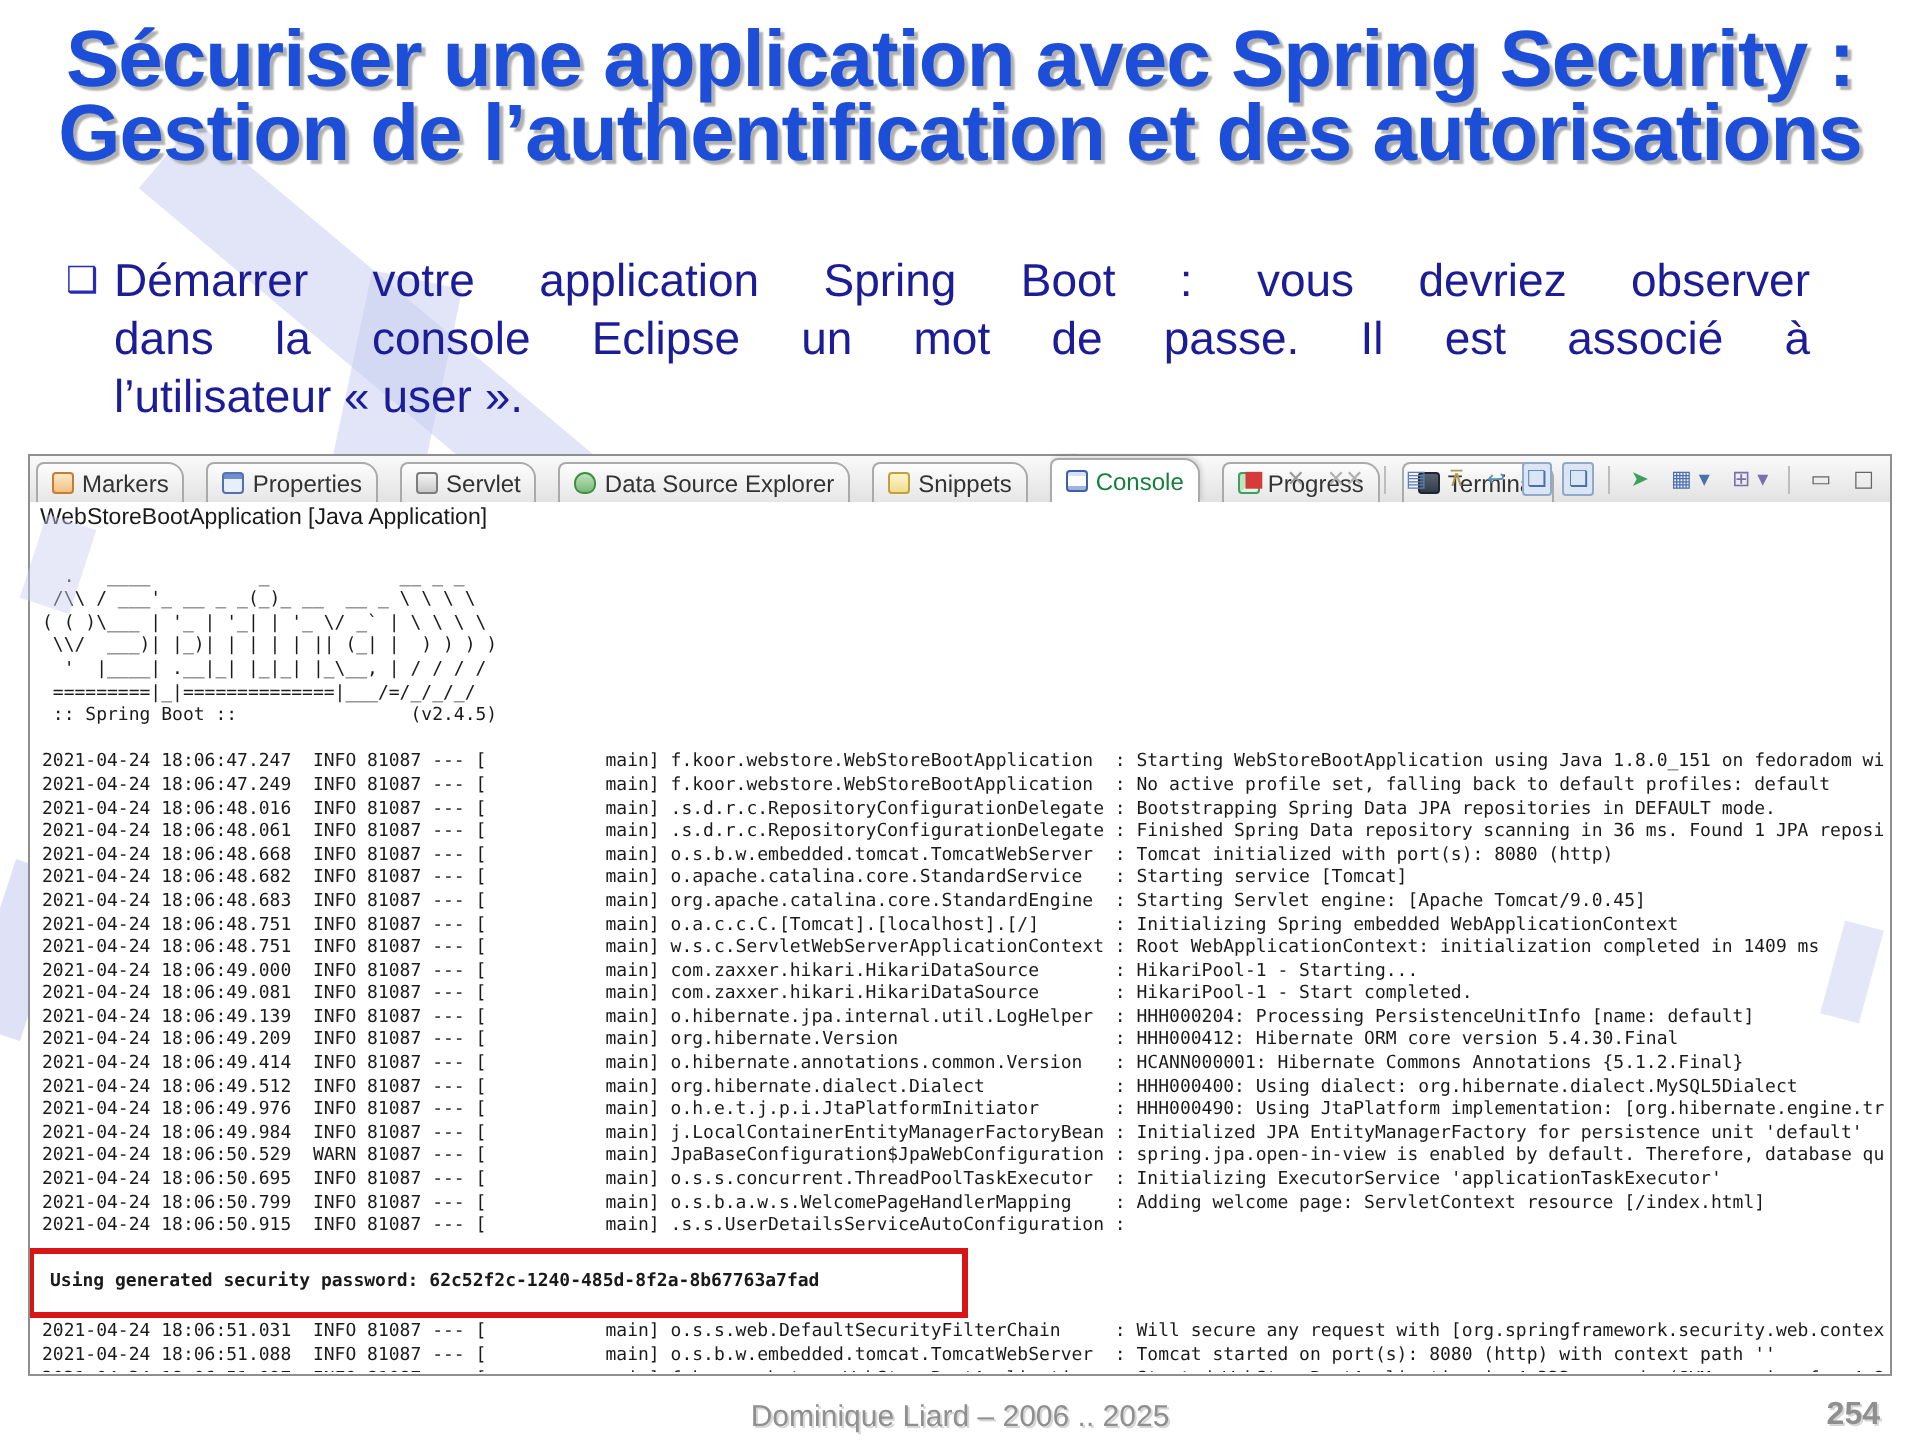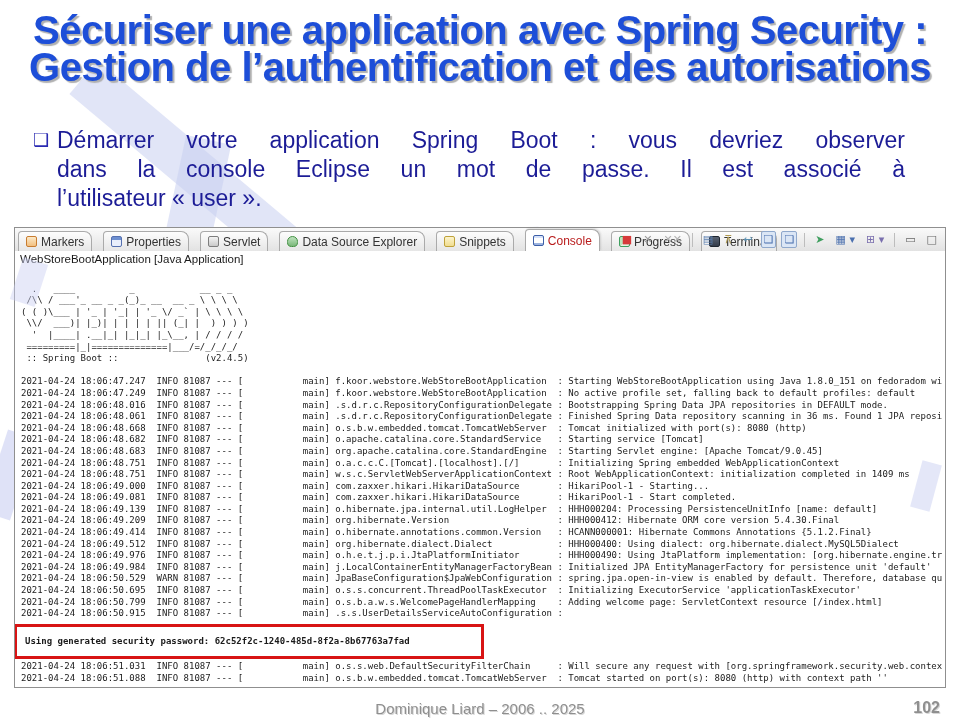--- a/index.html
+++ b/index.html
@@ -30,21 +30,21 @@
   .panel{position:absolute;left:14px;top:227px;width:932px;height:461px;z-index:4;
          background:#ffffff;border:1px solid #8f8f8f;box-sizing:border-box;}
   .tabbar{position:absolute;left:0;top:0;right:0;height:23px;
           background:linear-gradient(#fafafa,#e2e2e2);border-bottom:1px solid #b8b8b8;
           display:flex;align-items:flex-end;}
   .tabs{display:flex;align-items:flex-end;height:23px;padding-left:3px;gap:12px;}
   .tab{display:inline-flex;align-items:center;gap:4px;height:19px;padding:0 7px;
        font-size:12px;color:#333;background:linear-gradient(#fdfdfd,#e6e6e6);
        border:1px solid #aaaaaa;border-bottom:none;border-radius:4px 8px 0 0;
        margin-right:-1px;white-space:nowrap;cursor:default;}
-  .tab.active{background:#ffffff;height:21px;font-weight:normal;color:#b91c1c;
+  .tab.active{background:#ffffff;height:21px;font-weight:normal;color:#15803d;
        box-shadow:1px -1px 2px rgba(0,0,0,.12);}
   .icn{display:inline-block;width:11px;height:11px;box-sizing:border-box;border-radius:2px;}
   .i-markers-icon{background:linear-gradient(#fce9c8,#f2c080);border:1px solid #c87c30;}
   .i-properties-icon{background:linear-gradient(#6d8fd0 30%,#e8eefb 30%);border:1px solid #5570b0;}
   .i-servers-icon{background:linear-gradient(#f4f4f4,#c9c9c9);border:1px solid #7d7d7d;}
   .i-data-source-icon{background:linear-gradient(#bfe3bf,#7ab87a);border:1px solid #3f8f3f;border-radius:50% 50% 42% 42%;}
   .i-snippets-icon{background:linear-gradient(#fdf4cd,#f0dd90);border:1px solid #bfa23a;}
   .i-console-icon{background:linear-gradient(#d6e2fa 20%,#ffffff 20%,#ffffff 80%,#9db4e0 80%);border:1px solid #3d5fa8;}
   .i-progress-icon{background:linear-gradient(135deg,#bde6bd 50%,#e3f4e3 50%);border:1px solid #3f9f5f;}
   .i-terminal-icon{background:linear-gradient(#5a6372,#343c4a);border:1px solid #1f2630;}
@@ -149,13 +149,13 @@
         <span class="tsep"></span>
         <span class="tbtn" style="color: rgb(102, 102, 102);">▭</span>
         <span class="tbtn" style="color: rgb(102, 102, 102);">□</span>
       </div>
   </div>
   <div class="launchlabel">WebStoreBootApplication [Java Application]</div>
   <div class="console-body"><div class="logrow">&nbsp;</div><div class="logrow">  .   ____          _            __ _ _</div><div class="logrow"> /\\ / ___'_ __ _ _(_)_ __  __ _ \ \ \ \</div><div class="logrow">( ( )\___ | '_ | '_| | '_ \/ _` | \ \ \ \</div><div class="logrow"> \\/  ___)| |_)| | | | | || (_| |  ) ) ) )</div><div class="logrow">  '  |____| .__|_| |_|_| |_\__, | / / / /</div><div class="logrow"> =========|_|==============|___/=/_/_/_/</div><div class="logrow"> :: Spring Boot ::                (v2.4.5)</div><div class="logrow">&nbsp;</div><div class="logrow">2021-04-24 18:06:47.247  INFO 81087 --- [           main] f.koor.webstore.WebStoreBootApplication  : Starting WebStoreBootApplication using Java 1.8.0_151 on fedoradom with PID 81087</div><div class="logrow">2021-04-24 18:06:47.249  INFO 81087 --- [           main] f.koor.webstore.WebStoreBootApplication  : No active profile set, falling back to default profiles: default</div><div class="logrow">2021-04-24 18:06:48.016  INFO 81087 --- [           main] .s.d.r.c.RepositoryConfigurationDelegate : Bootstrapping Spring Data JPA repositories in DEFAULT mode.</div><div class="logrow">2021-04-24 18:06:48.061  INFO 81087 --- [           main] .s.d.r.c.RepositoryConfigurationDelegate : Finished Spring Data repository scanning in 36 ms. Found 1 JPA repository interfaces</div><div class="logrow">2021-04-24 18:06:48.668  INFO 81087 --- [           main] o.s.b.w.embedded.tomcat.TomcatWebServer  : Tomcat initialized with port(s): 8080 (http)</div><div class="logrow">2021-04-24 18:06:48.682  INFO 81087 --- [           main] o.apache.catalina.core.StandardService   : Starting service [Tomcat]</div><div class="logrow">2021-04-24 18:06:48.683  INFO 81087 --- [           main] org.apache.catalina.core.StandardEngine  : Starting Servlet engine: [Apache Tomcat/9.0.45]</div><div class="logrow">2021-04-24 18:06:48.751  INFO 81087 --- [           main] o.a.c.c.C.[Tomcat].[localhost].[/]       : Initializing Spring embedded WebApplicationContext</div><div class="logrow">2021-04-24 18:06:48.751  INFO 81087 --- [           main] w.s.c.ServletWebServerApplicationContext : Root WebApplicationContext: initialization completed in 1409 ms</div><div class="logrow">2021-04-24 18:06:49.000  INFO 81087 --- [           main] com.zaxxer.hikari.HikariDataSource       : HikariPool-1 - Starting...</div><div class="logrow">2021-04-24 18:06:49.081  INFO 81087 --- [           main] com.zaxxer.hikari.HikariDataSource       : HikariPool-1 - Start completed.</div><div class="logrow">2021-04-24 18:06:49.139  INFO 81087 --- [           main] o.hibernate.jpa.internal.util.LogHelper  : HHH000204: Processing PersistenceUnitInfo [name: default]</div><div class="logrow">2021-04-24 18:06:49.209  INFO 81087 --- [           main] org.hibernate.Version                    : HHH000412: Hibernate ORM core version 5.4.30.Final</div><div class="logrow">2021-04-24 18:06:49.414  INFO 81087 --- [           main] o.hibernate.annotations.common.Version   : HCANN000001: Hibernate Commons Annotations {5.1.2.Final}</div><div class="logrow">2021-04-24 18:06:49.512  INFO 81087 --- [           main] org.hibernate.dialect.Dialect            : HHH000400: Using dialect: org.hibernate.dialect.MySQL5Dialect</div><div class="logrow">2021-04-24 18:06:49.976  INFO 81087 --- [           main] o.h.e.t.j.p.i.JtaPlatformInitiator       : HHH000490: Using JtaPlatform implementation: [org.hibernate.engine.transaction</div><div class="logrow">2021-04-24 18:06:49.984  INFO 81087 --- [           main] j.LocalContainerEntityManagerFactoryBean : Initialized JPA EntityManagerFactory for persistence unit 'default'</div><div class="logrow">2021-04-24 18:06:50.529  WARN 81087 --- [           main] JpaBaseConfiguration$JpaWebConfiguration : spring.jpa.open-in-view is enabled by default. Therefore, database queries may</div><div class="logrow">2021-04-24 18:06:50.695  INFO 81087 --- [           main] o.s.s.concurrent.ThreadPoolTaskExecutor  : Initializing ExecutorService 'applicationTaskExecutor'</div><div class="logrow">2021-04-24 18:06:50.799  INFO 81087 --- [           main] o.s.b.a.w.s.WelcomePageHandlerMapping    : Adding welcome page: ServletContext resource [/index.html]</div><div class="logrow">2021-04-24 18:06:50.915  INFO 81087 --- [           main] .s.s.UserDetailsServiceAutoConfiguration : </div><div class="hlbox"><div class="logrow">Using generated security password: 62c52f2c-1240-485d-8f2a-8b67763a7fad</div></div><div class="logrow">2021-04-24 18:06:51.031  INFO 81087 --- [           main] o.s.s.web.DefaultSecurityFilterChain     : Will secure any request with [org.springframework.security.web.context.request</div><div class="logrow">2021-04-24 18:06:51.088  INFO 81087 --- [           main] o.s.b.w.embedded.tomcat.TomcatWebServer  : Tomcat started on port(s): 8080 (http) with context path ''</div><div class="logrow">2021-04-24 18:06:51.097  INFO 81087 --- [           main] f.koor.webstore.WebStoreBootApplication  : Started WebStoreBootApplication in 4.222 seconds (JVM running for 4.808)</div></div>
 </div>
 
 <div class="footer-author">Dominique Liard – 2006 .. 2025</div>
-<div class="footer-page">102</div>
+<div class="footer-page">254</div>
 
 </body></html>

